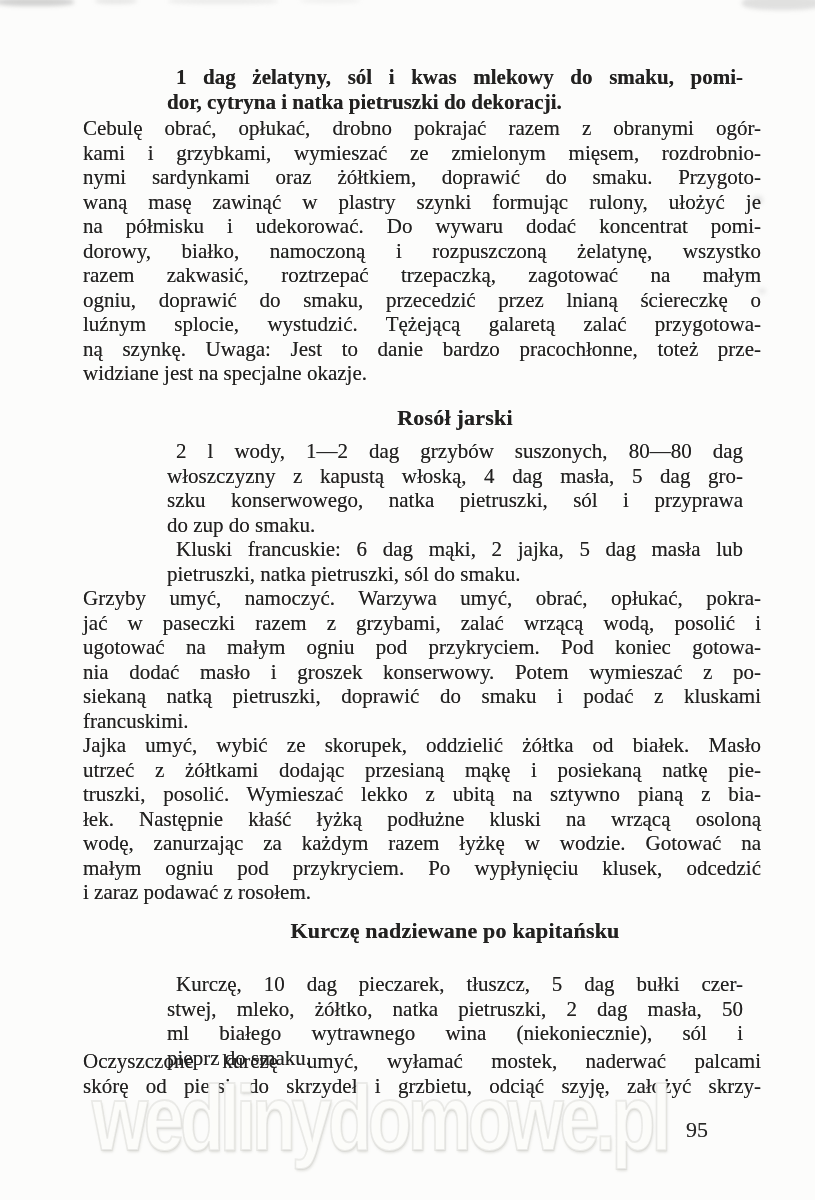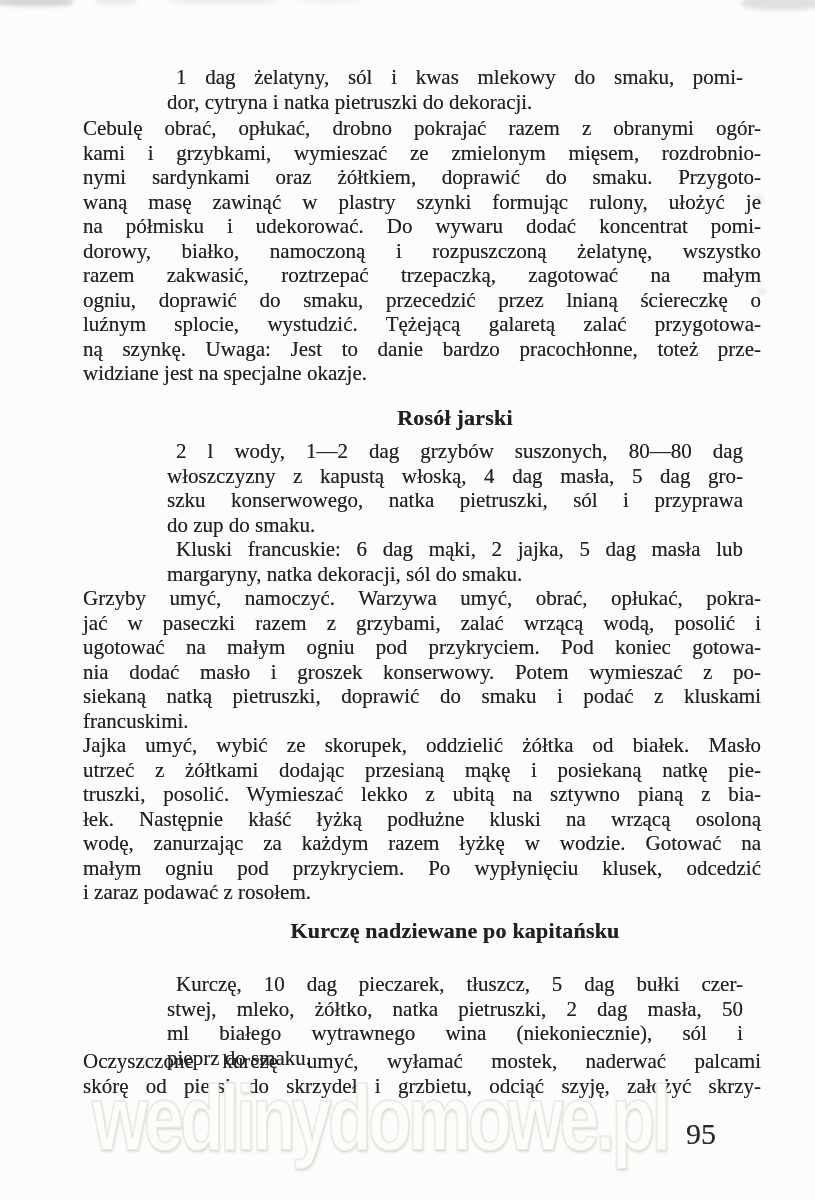--- a/index.html
+++ b/index.html
@@ -28,21 +28,21 @@
     position: absolute;
     left: 167px;
     width: 576px;
     font-size: 22px;
     font-weight: 700;
     line-height: 24.5px;
     letter-spacing: 0.2px;
     text-shadow: 0 0 0.6px rgba(20,20,20,0.6);
     text-align: center;
   }
-  .pos-b0 { top: 65px; }
+  .pos-b0 { top: 65px; font-weight: bold; }
   .pos-b1 { top: 116px; }
   .pos-h1 { top: 406px; }
   .pos-b3 { top: 439px; }
   .pos-b4 { top: 537px; }
   .pos-b5 { top: 586px; }
   .pos-b6 { top: 733px; }
   .pos-h2 { top: 919px; }
   .pos-b8 { top: 951px; margin-top: 21px; }
   .pos-b9 { top: 1049px; }
   .watermark {
@@ -58,21 +58,21 @@
     color: rgba(253,253,251,0.96);
     -webkit-text-stroke: 2px rgba(205,205,200,0.38);
     text-shadow: 1px 2px 3px rgba(190,190,185,0.45), -1px -1px 1px rgba(255,255,255,0.9);
     white-space: nowrap;
     z-index: 1;
   }
   .pagenum {
     position: absolute;
     left: 686px;
     top: 1117px;
-    font-size: 30px;
+    font-size: 22px;
     color: #2b2a29;
     z-index: 2;
     text-shadow: 0 0 0.6px rgba(20,20,20,0.55);
   }
   .smudge { position: absolute; border-radius: 40%; filter: blur(2px); }
   .s1 { left: -4px;  top: -2px; width: 78px;  height: 8px;  background: rgba(110,110,110,0.30); }
   .s2 { left: 95px;  top: -2px; width: 42px;  height: 6px;  background: rgba(140,140,140,0.18); }
   .s3 { left: 168px; top: -2px; width: 110px; height: 6px;  background: rgba(150,150,150,0.16); }
   .s4 { left: 300px; top: -2px; width: 60px;  height: 5px;  background: rgba(160,160,160,0.12); }
   .s5 { left: 742px; top: -4px; width: 80px;  height: 14px; background: rgba(150,150,150,0.28); }
@@ -115,21 +115,21 @@
 
   <div class="block ind-col pos-b3">
       <div class="line first-indent">2 l wody, 1—2 dag grzybów suszonych, 80—80 dag</div>
       <div class="line">włoszczyzny z kapustą włoską, 4 dag masła, 5 dag gro-</div>
       <div class="line">szku konserwowego, natka pietruszki, sól i przyprawa</div>
       <div class="line last">do zup do smaku.</div>
     </div>
 
   <div class="block ind-col pos-b4">
       <div class="line first-indent">Kluski francuskie: 6 dag mąki, 2 jajka, 5 dag masła lub</div>
-      <div class="line last">margaryny, natka dekoracji, sól do smaku.</div>
+      <div class="line last">pietruszki, natka pietruszki, sól do smaku.</div>
     </div>
 
   <div class="block body-col pos-b5">
       <div class="line">Grzyby umyć, namoczyć. Warzywa umyć, obrać, opłukać, pokra-</div>
       <div class="line">jać w paseczki razem z grzybami, zalać wrzącą wodą, posolić i</div>
       <div class="line">ugotować na małym ogniu pod przykryciem. Pod koniec gotowa-</div>
       <div class="line">nia dodać masło i groszek konserwowy. Potem wymieszać z po-</div>
       <div class="line">siekaną natką pietruszki, doprawić do smaku i podać z kluskami</div>
       <div class="line last">francuskimi.</div>
     </div>

